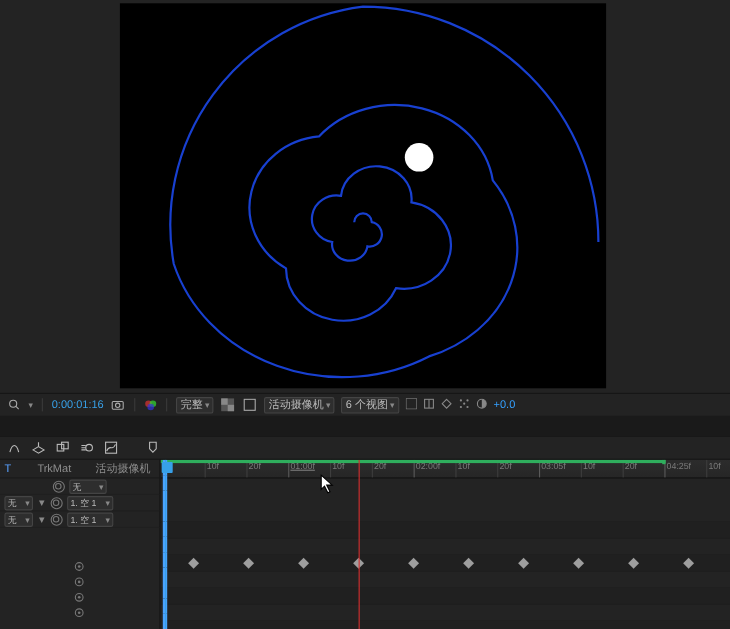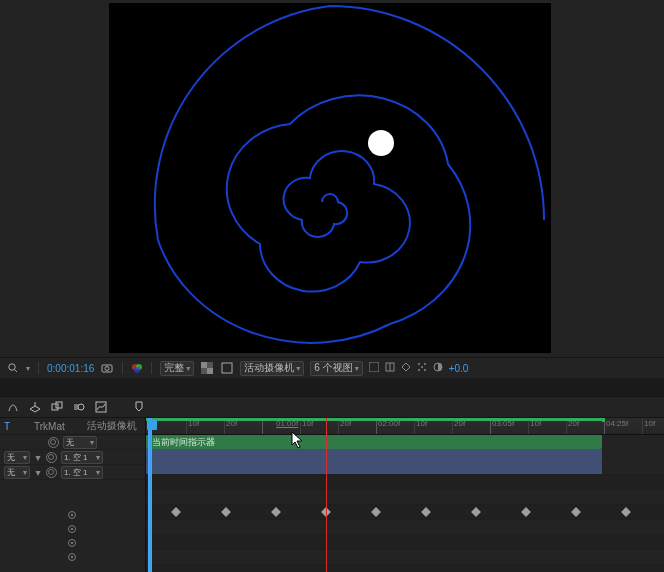--- a/index.html
+++ b/index.html
@@ -283,21 +283,21 @@
         </div>
       </div>
 
       <div class="tl-right">
         <div class="ruler" id="ruler">
             <div class="tick" style="left: 40px;"></div>
             <div class="lbl" style="left: 40px;">10f</div>
             <div class="tick" style="left: 78px;"></div>
             <div class="lbl" style="left: 78px;">20f</div>
             <div class="tick major" style="left: 116px;"></div>
-            <div class="lbl" style="left: 128px; text-decoration: underline;">01:00f</div>
+            <div class="lbl" style="left: 116px; text-decoration: underline;">01:00f</div>
             <div class="tick" style="left: 154px;"></div>
             <div class="lbl" style="left: 154px;">10f</div>
             <div class="tick" style="left: 192px;"></div>
             <div class="lbl" style="left: 192px;">20f</div>
             <div class="tick major" style="left: 230px;"></div>
             <div class="lbl" style="left: 230px;">02:00f</div>
             <div class="tick" style="left: 268px;"></div>
             <div class="lbl" style="left: 268px;">10f</div>
             <div class="tick" style="left: 306px;"></div>
             <div class="lbl" style="left: 306px;">20f</div>
@@ -310,27 +310,20 @@
             <div class="tick major" style="left: 458px;"></div>
             <div class="lbl" style="left: 458px;">04:25f</div>
             <div class="tick" style="left: 496px;"></div>
             <div class="lbl" style="left: 496px;">10f</div>
             <div class="cti" style="left: 6px;">
               <div class="head"></div>
             </div>
             <div class="work-end" style="left: 456px;"></div>
             <div style="position: absolute; left: 0px; top: 0px; height: 3px; width: 459px; background: rgb(47, 174, 93);"></div>
           </div>
-        <div class="bars" id="bars" style="height:42px">
-          <div class="bar green">
-            <div class="overlay">当前时间指示器</div>
-          </div>
-          <div class="bar vio1"></div>
-          <div class="bar vio2"></div>
-        </div>
         <div class="grid-rows" id="grid-rows">
             <div class="row"></div>
             <div class="row alt"></div>
             <div class="row"></div>
             <div class="row alt">
               <div class="kf" style="left: 30px;"></div>
               <div class="kf" style="left: 80px;"></div>
               <div class="kf" style="left: 130px;"></div>
               <div class="kf" style="left: 180px;"></div>
               <div class="kf" style="left: 230px;"></div>

